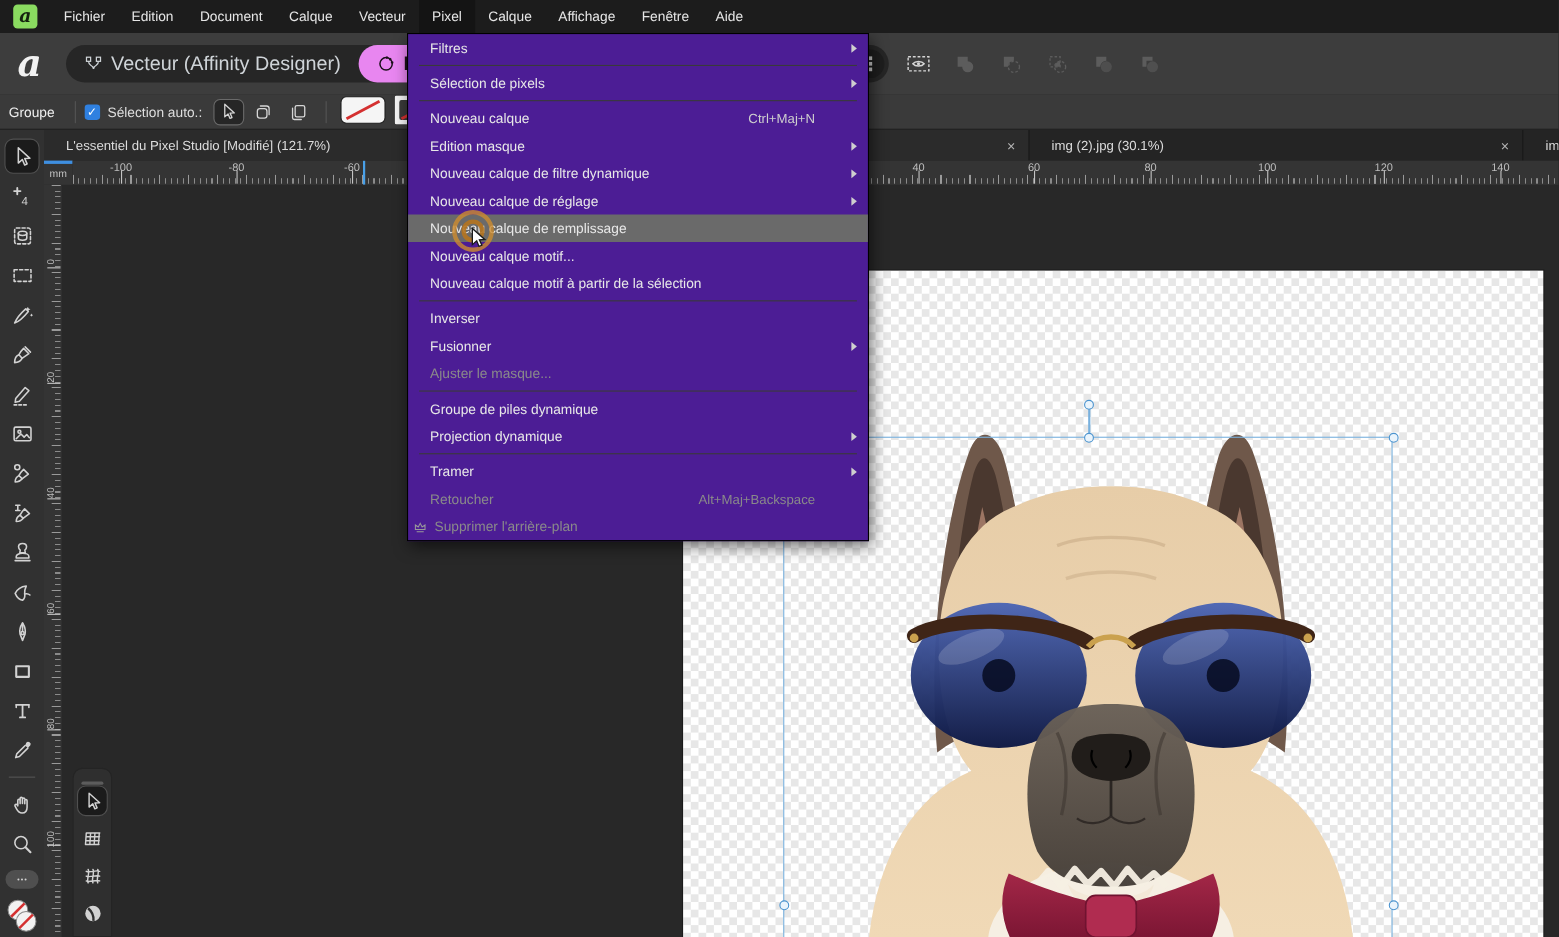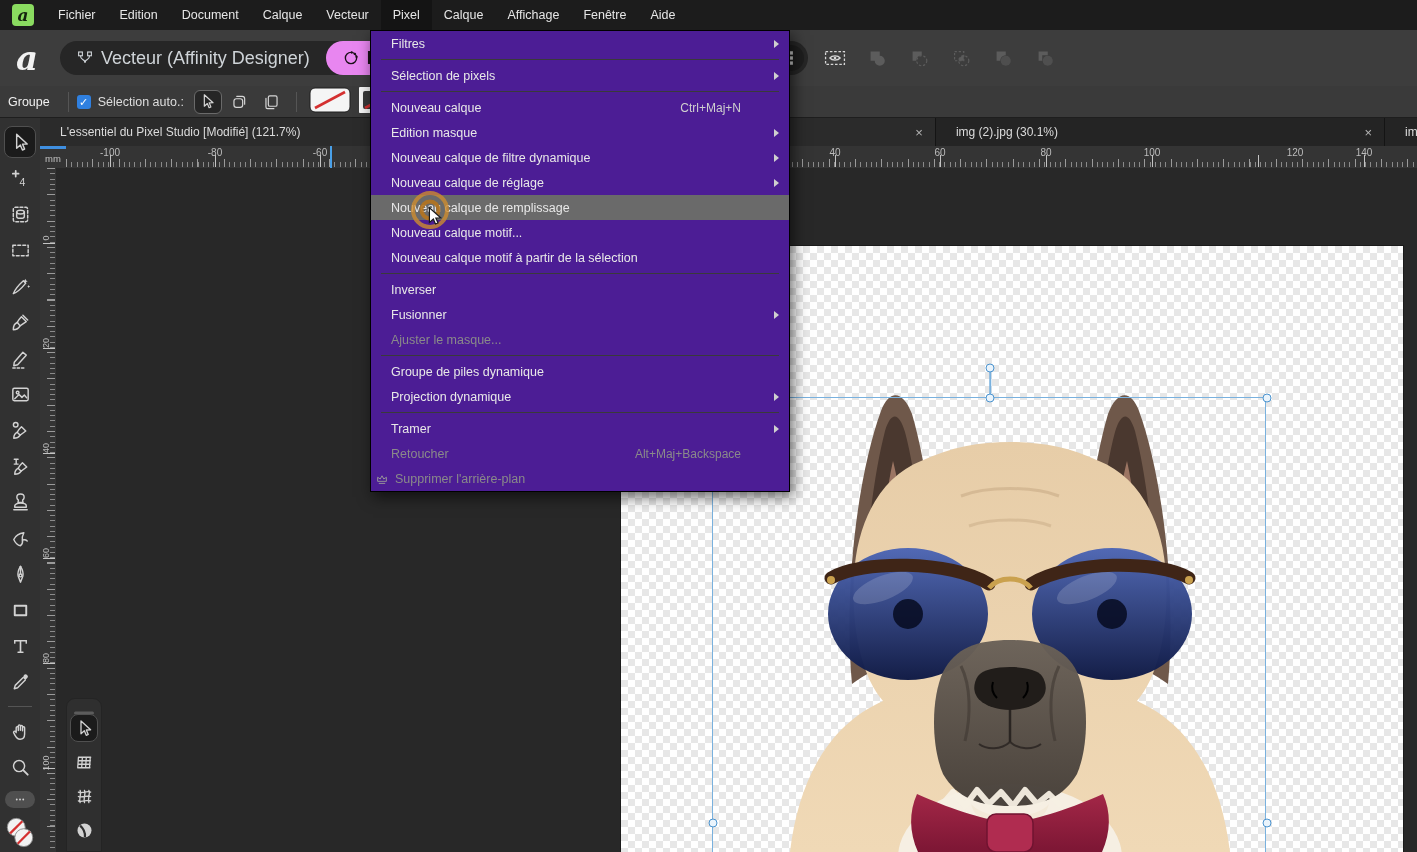--- a/index.html
+++ b/index.html
@@ -406,21 +406,21 @@
     <span class="hlabel" style="left: 254px;">-60</span>
     <div class="htick" style="left: 254px;"></div>
     <span class="hlabel" style="left: 769px;">40</span>
     <div class="htick" style="left: 769px;"></div>
     <span class="hlabel" style="left: 874px;">60</span>
     <div class="htick" style="left: 874px;"></div>
     <span class="hlabel" style="left: 980px;">80</span>
     <div class="htick" style="left: 980px;"></div>
     <span class="hlabel" style="left: 1086px;">100</span>
     <div class="htick" style="left: 1086px;"></div>
-    <span class="hlabel" style="left: 1192px; margin-left: 37px;">120</span>
+    <span class="hlabel" style="left: 1192px;">120</span>
     <div class="htick" style="left: 1192px;"></div>
     <span class="hlabel" style="left: 1298px;">140</span>
     <div class="htick" style="left: 1298px;"></div>
     <div class="cursor-marker" style="left: 264px;"></div>
   </div>
 <div class="v-ruler" id="v-ruler">
   <div class="minor"></div>
   <div class="mid"></div>
 <span class="vlabel" style="top: 65px;">0</span>
     <div class="vtick" style="top: 75px;"></div>

